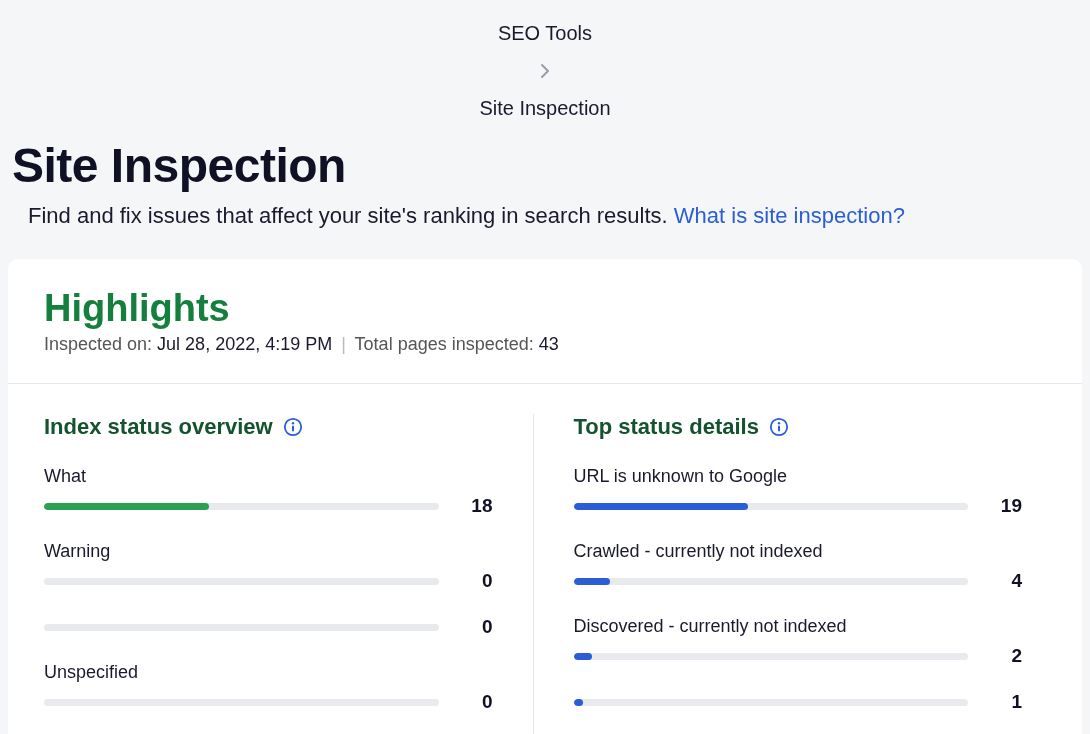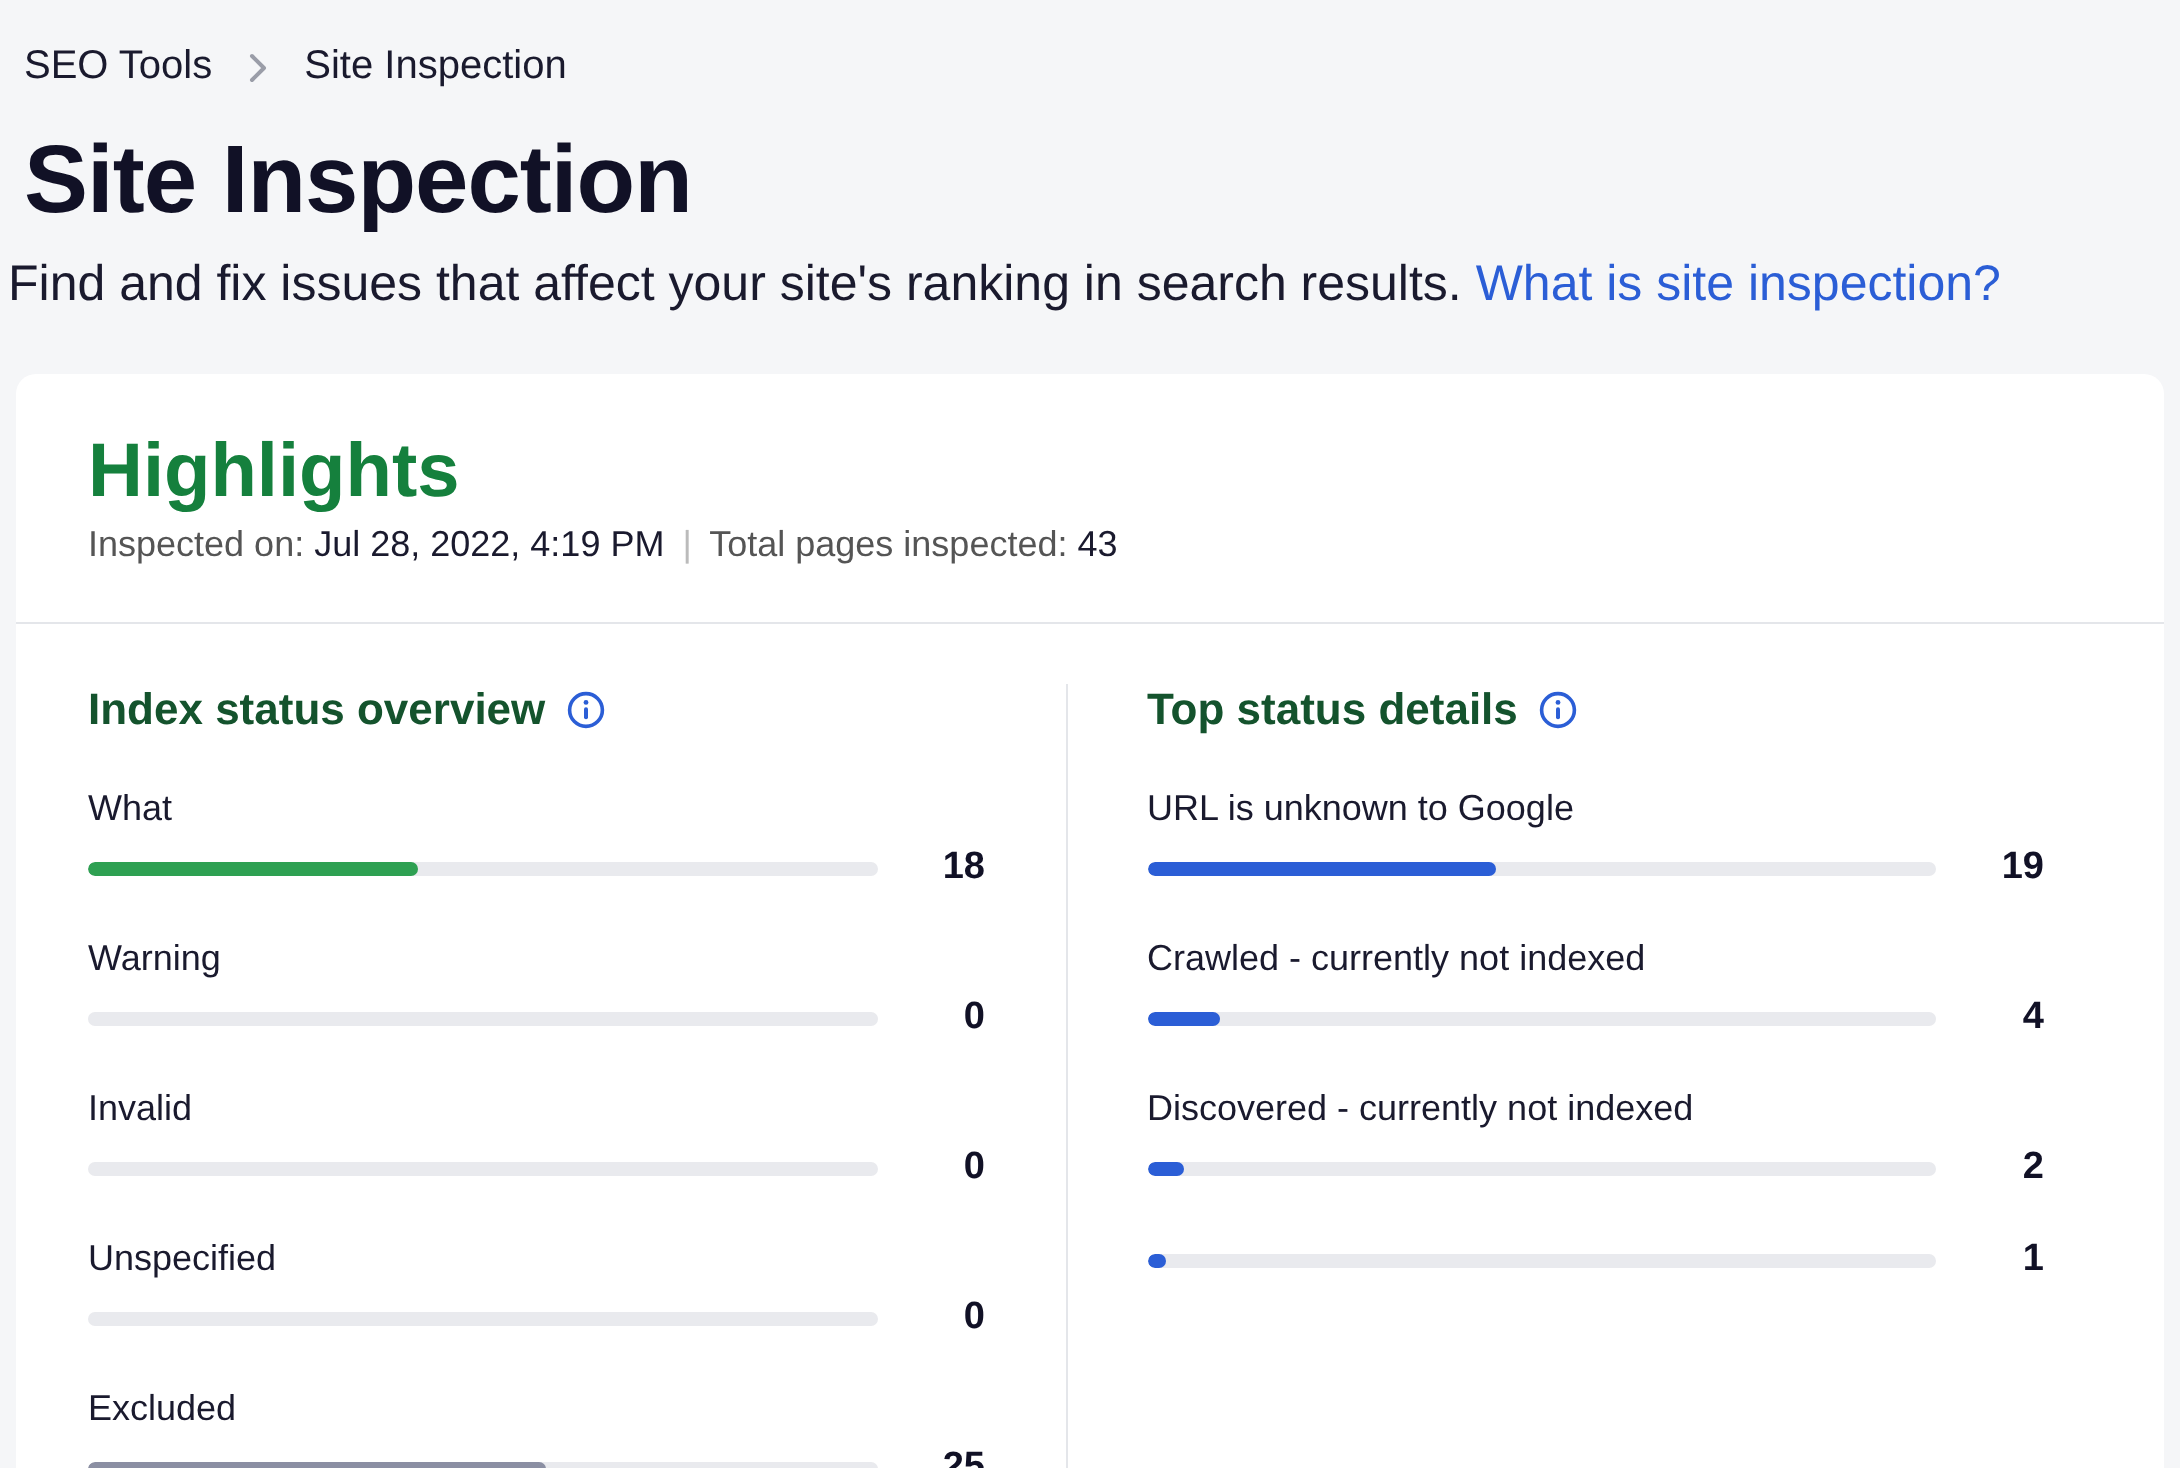--- a/index.html
+++ b/index.html
@@ -10,38 +10,39 @@
       width: 1090px;
       height: 734px;
       overflow: hidden;
     }
     .breadcrumb {
       display: flex;
       align-items: center;
       gap: 18px;
       padding: 22px 12px 0 12px;
       font-size: 20px;
+      flex-direction: column;
     }
     .breadcrumb-item {
       color: #1a1a2e;
     }
     .breadcrumb-chev {
       color: #9a9da8;
       display: inline-flex;
     }
     .page-title {
       font-size: 48px;
       font-weight: 800;
       padding: 18px 12px 10px 12px;
       color: #111126;
       letter-spacing: -0.5px;
     }
     .subtitle {
-      font-size: 25px;
-      padding: 0 12px 30px 4px;
+      font-size: 22px;
+      padding: 0 12px 30px 28px;
       color: #1a1a2e;
     }
     .subtitle a {
       color: #2b5ed6;
       text-decoration: none;
     }
     .card {
       background: #fff;
       border-radius: 10px 10px 0 0;
       margin: 0 8px;
@@ -183,21 +184,20 @@
           <div class="stat-row">
             <div class="stat-label">Warning</div>
             <div class="stat-bar-wrap">
               <div class="bar">
                 <div class="bar-fill fill-gray" style="width:0%"></div>
               </div>
               <div class="stat-value">0</div>
             </div>
           </div>
           <div class="stat-row">
-            <div class="stat-label">Invalid</div>
             <div class="stat-bar-wrap">
               <div class="bar">
                 <div class="bar-fill fill-gray" style="width:0%"></div>
               </div>
               <div class="stat-value">0</div>
             </div>
           </div>
           <div class="stat-row">
             <div class="stat-label">Unspecified</div>
             <div class="stat-bar-wrap">

